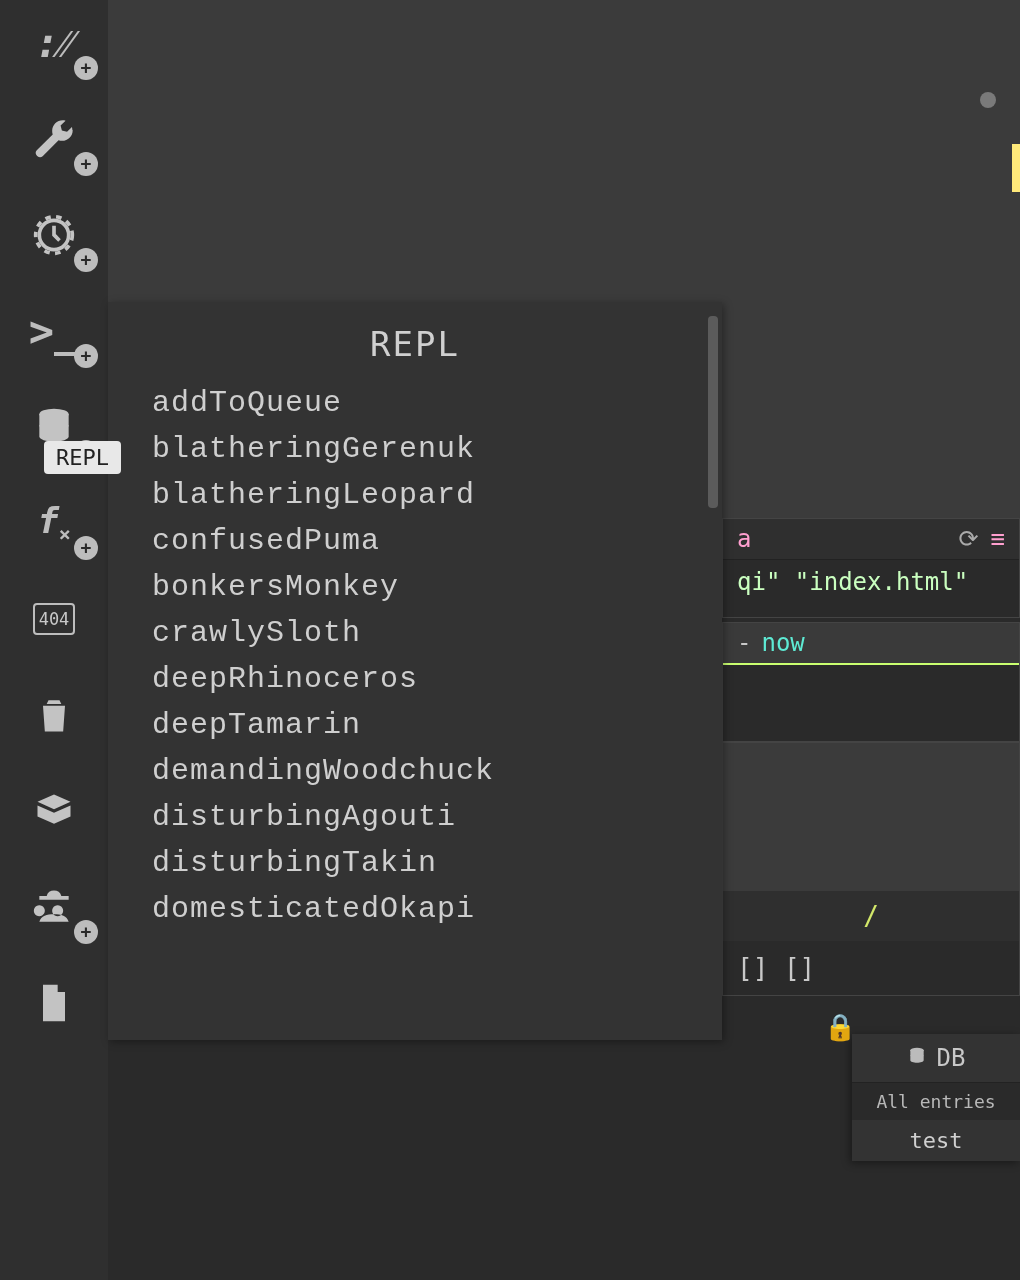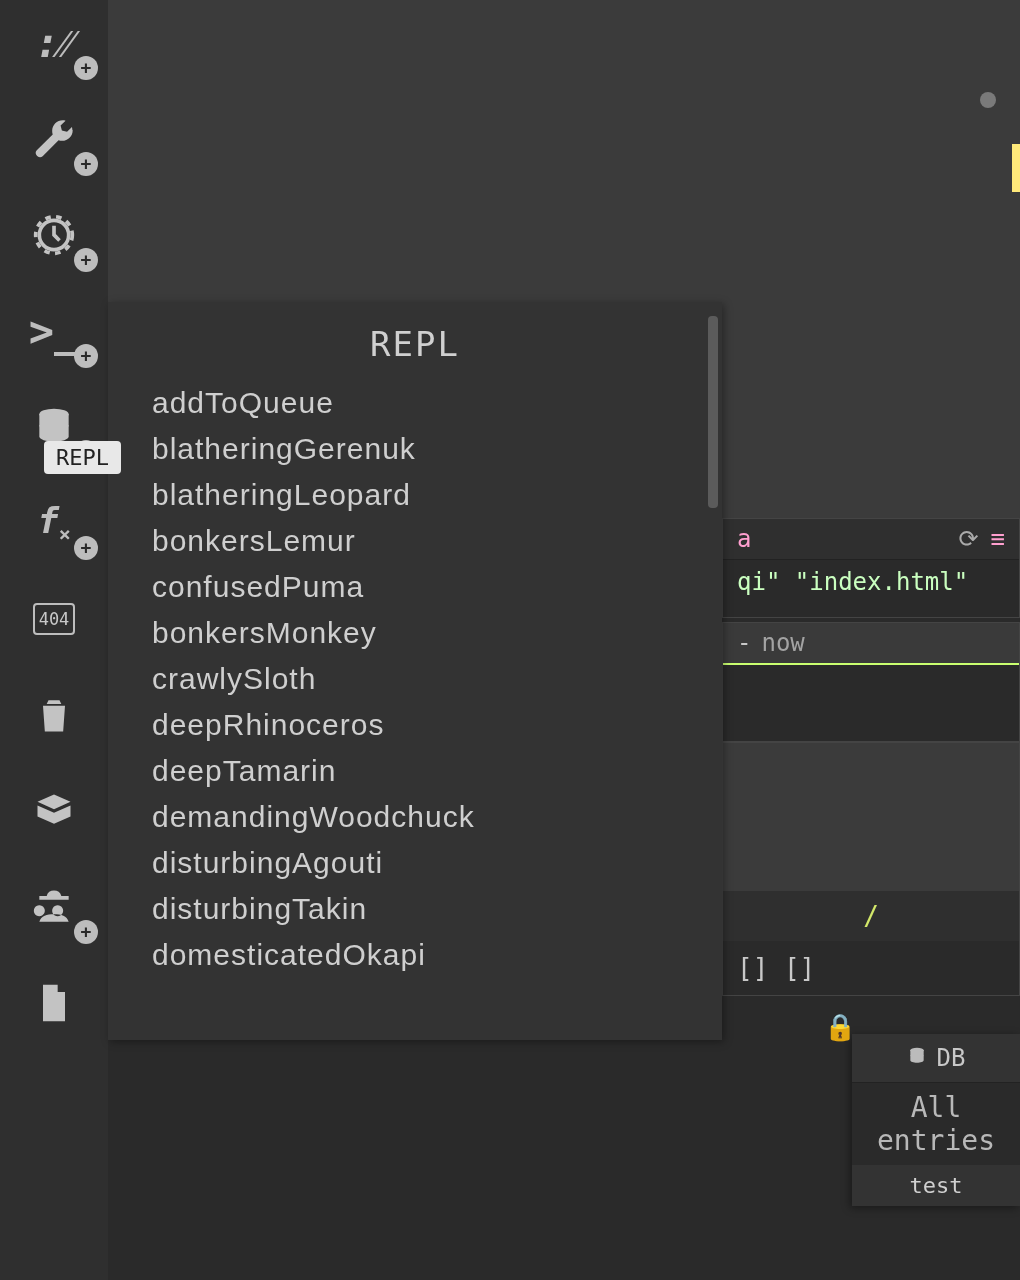--- a/index.html
+++ b/index.html
@@ -113,21 +113,21 @@
   font-size: 34px;
   letter-spacing: 2px;
   color: #d0d0d0;
   padding: 22px 0 16px 0;
   font-family: monospace;
 }
 .repl-list {
   padding: 0 24px 0 44px;
 }
 .repl-item {
-  font-family: Liberation Sans, sans-serif;
+  font-family: Liberation Mono, monospace;
   font-size: 30px;
   line-height: 46px;
   color: #cfcfcf;
   letter-spacing: 1px;
   cursor: pointer;
 }
 .repl-scroll {
   position: absolute;
   right: 4px; top: 14px;
   width: 10px; height: 192px;
@@ -159,21 +159,21 @@
   padding: 8px 14px;
 }
 
 .panel-a { position: absolute; left: 0; top: 0; right: 0; height: 100px; }
 .panel-a .panel-head { color: #ff9fcf; justify-content: space-between; }
 .panel-a .str { color: #caffc0; }
 
 .panel-b { position: absolute; left: 0; top: 104px; right: 0; height: 120px; }
 .panel-b .panel-head { background: #3a3a3a; }
 .panel-b .dash { color: #c8c8c8; }
-.panel-b .fn { color: #a3a3a3; }
+.panel-b .fn { color: #5eead4; }
 .panel-b .panel-body { height: 64px; }
 
 .panel-c { position: absolute; left: 0; top: 224px; right: 0; }
 .panel-c .panel-meta {
   background: #2f2f2f;
   padding: 10px 14px;
   font-size: 26px;
   color: #c8c8c8;
   display:flex;
   align-items:center;
@@ -206,21 +206,21 @@
   padding: 10px 14px;
   border-bottom: 1px solid #222;
   font-size: 24px;
   color: #c8c8c8;
   justify-content: center;
 }
 .db-sub {
   background: #2a2a2a;
   padding: 8px 12px;
   color: #b8b8b8;
-  font-size: 28px;
+  font-size: 18px;
   text-align: center;
 }
 .db-item {
   padding: 8px 12px;
   text-align: center;
   color: #d0d0d0;
   font-size: 22px;
 }
 .burger { color:#ff9fcf; }
 .refresh { color:#aaa; }
@@ -331,21 +331,20 @@
   <div class="main-dot"></div>
   <div class="main-sidebit"></div>
 </div>
 
 <div class="repl-panel">
   <div class="repl-title">REPL</div>
   <div class="repl-list">
     <div class="repl-item">addToQueue</div>
     <div class="repl-item">blatheringGerenuk</div>
     <div class="repl-item">blatheringLeopard</div>
-    <div class="repl-item">bonkersLemur</div>
     <div class="repl-item">confusedPuma</div>
     <div class="repl-item">bonkersMonkey</div>
     <div class="repl-item">crawlySloth</div>
     <div class="repl-item">deepRhinoceros</div>
     <div class="repl-item">deepTamarin</div>
     <div class="repl-item">demandingWoodchuck</div>
     <div class="repl-item">disturbingAgouti</div>
     <div class="repl-item">disturbingTakin</div>
     <div class="repl-item">domesticatedOkapi</div>
   </div>

